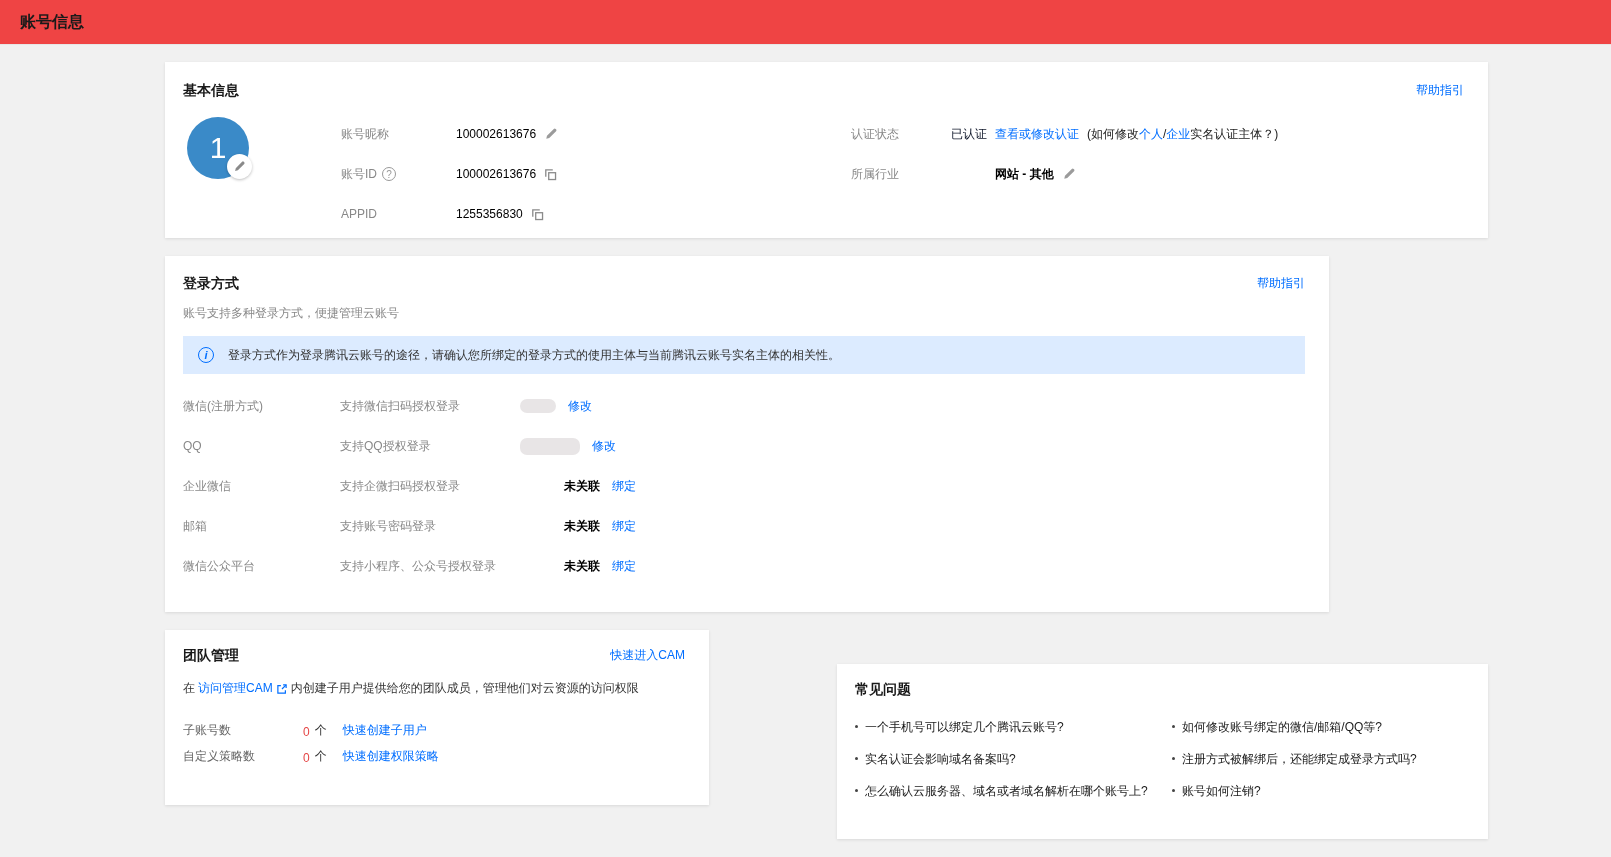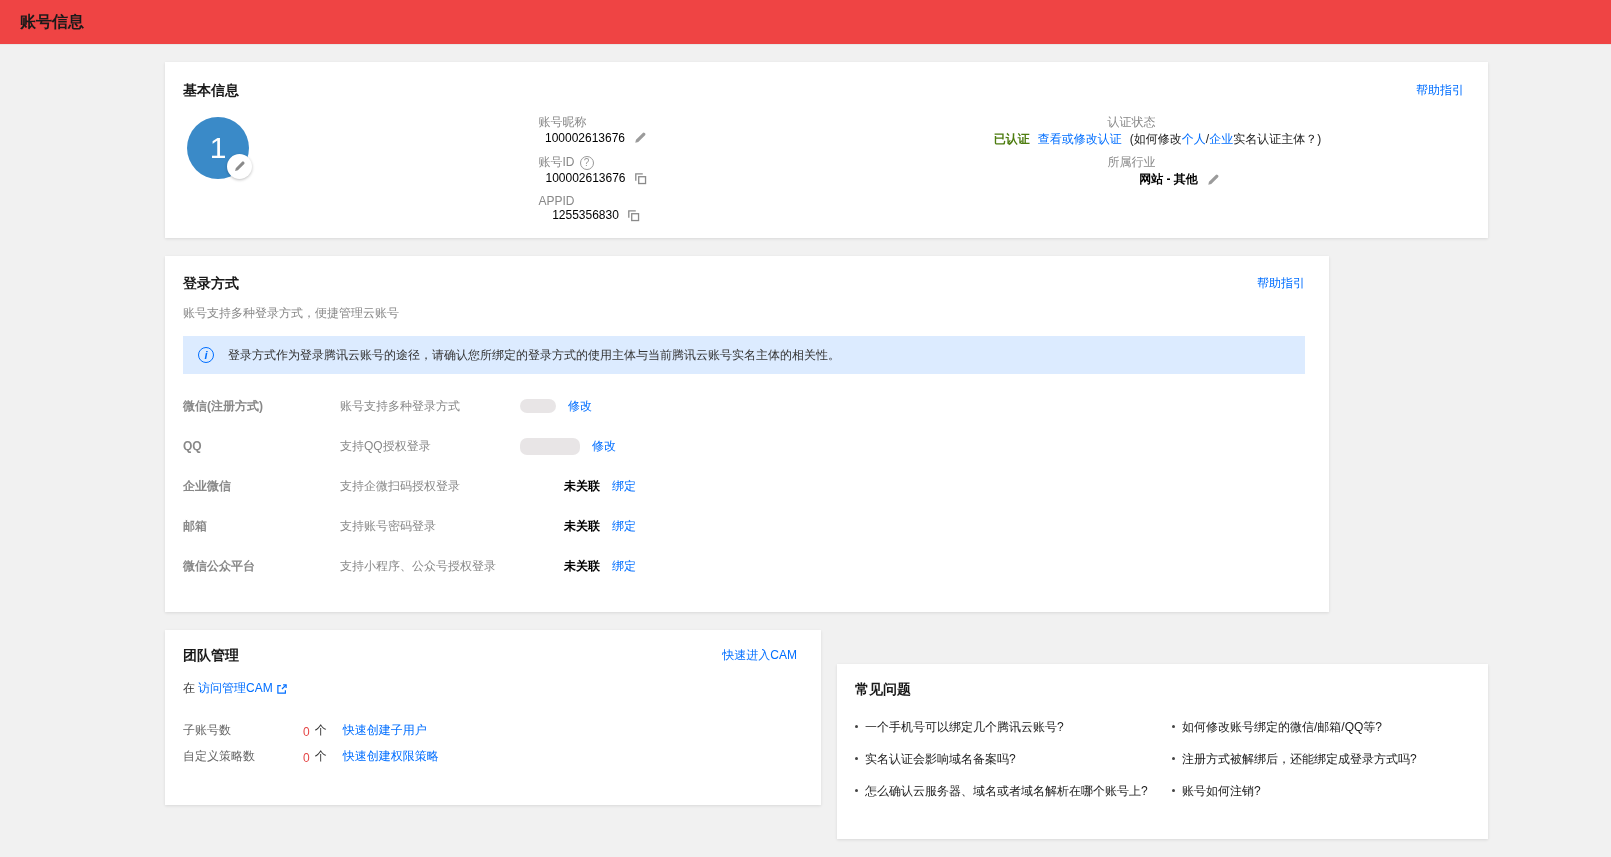--- a/index.html
+++ b/index.html
@@ -10,60 +10,60 @@
   }
   
   .topbar { height:45px; background:#ef4444; border-bottom:1px solid #e6e6e6;
             display:flex; align-items:center; padding-left:20px; }
   .page-title { font-size:16px; font-weight:bold; color:#1a1a1a; }
 
   
   .card { position:absolute; background:#fff; box-shadow:0 1px 3px rgba(0,0,0,.10); }
   #card-basic { left:165px; top:62px;  width:1323px; height:176px; padding:20px 24px 0 18px; }
   #card-login { left:165px; top:256px; width:1164px; height:356px; padding:19px 24px 0 18px; }
-  #card-team  { left:165px; top:630px; width:656px;  height:175px; padding:17px 24px 0 18px; }
+  #card-team  { left:165px; top:630px; width:544px;  height:175px; padding:17px 24px 0 18px; }
   #card-faq   { left:837px; top:664px; width:651px;  height:175px; padding:17px 24px 0 18px; }
 
   .card-head { display:flex; justify-content:space-between; align-items:flex-start; }
   .card-title { font-size:14px; font-weight:bold; color:#1a1a1a; }
   a.link { color:#006eff; text-decoration:none; cursor:pointer; }
   .bold { font-weight:bold;padding-left:44px; }
 
   
   .basic-body { display:flex; margin-top:14px; }
   .avatar-wrap { width:158px; position:relative; }
   .avatar { width:62px; height:62px; border-radius:50%; background:#3a8ac8; color:#fff;
             font-size:30px; display:flex; align-items:center; justify-content:center;
             margin-left:4px; margin-top:3px; }
   .avatar-edit { position:absolute; left:44px; top:40px; width:25px; height:25px;
                  background:#fff; border-radius:50%; box-shadow:0 1px 3px rgba(0,0,0,.25);
                  display:flex; align-items:center; justify-content:center; cursor:pointer; }
   .field-col-left { width:510px; }
   .field-col-right { flex:1; }
-  .field-row { display:flex; align-items:center; height:40px;flex-direction:column; }
+  .field-row { display:flex; align-items:center; height:40px; }
   .field-label { width:115px; color:#888; display:flex; align-items:center; gap:5px; }
   .field-col-right .field-label { width:100px; }
   .field-value { display:flex; align-items:center; gap:8px;text-align:right; }
   .icon-btn { display:inline-flex; align-items:center; cursor:pointer; }
   .q-circle { width:14px; height:14px; border:1px solid #999; border-radius:50%;
               color:#999; font-size:10px; display:inline-flex; align-items:center;
               justify-content:center; }
   .auth-note { color:#1a1a1a; }
 
   
   .sub-desc { color:#888; margin-top:12px; }
   .notice { margin-top:14px; height:38px; background:#dcebff; display:flex;
             align-items:center; padding-left:15px; color:#333; }
   .info-circle { width:16px; height:16px; border:1px solid #006eff; border-radius:50%;
                  color:#006eff; font-size:11px; font-style:italic; font-weight:bold;
                  display:inline-flex; align-items:center; justify-content:center;
                  margin-right:14px; flex:0 0 auto; }
   .login-rows { margin-top:12px; }
   .login-row { display:flex; align-items:center; height:40px; }
-  .lr-name { width:157px; color:#888;font-weight:bold; }
+  .lr-name { width:157px; color:#888; }
   .lr-desc { width:180px; color:#888; }
   .lr-value { display:flex; align-items:center; gap:12px; }
   .redacted-blob { height:14px; border-radius:7px; background:#e8e5e6; }
   .blob-sm { width:36px; } .blob-md { width:60px; height:17px; }
 
   
   .team-desc { margin-top:15px; color:#333; display:flex; align-items:center; gap:3px; }
   .team-stats { margin-top:16px; }
   .stat-row { display:flex; align-items:flex-end; height:26px; }
   .stat-label { width:120px; color:#666; }
@@ -71,21 +71,21 @@
   .stat-unit { color:#333; margin-right:16px; }
 
   
   .faq-body { display:flex; margin-top:20px; }
   .faq-col-left { width:317px; }
   .faq-col-right { flex:1; }
   .faq-item { display:flex; align-items:flex-start; margin-bottom:15px; cursor:pointer; color:#1a1a1a; }
   .faq-item .dot { width:3px; height:3px; border-radius:50%; background:#444;
                    margin:6px 7px 0 0; flex:0 0 auto; }
 
-  .green { color:#4d7c0f;font-weight:bold; }
+  .green { color:#0f172a; }
   svg.icn { display:block; }
 </style>
 </head>
 <body>
 
 <div class="topbar">
   <span class="page-title">账号信息</span>
 </div>
 
 <div class="card" id="card-basic">
@@ -174,21 +174,21 @@
     <a class="link">帮助指引</a>
   </div>
   <div class="sub-desc">账号支持多种登录方式，便捷管理云账号</div>
   <div class="notice">
     <span class="info-circle">i</span>
     <span>登录方式作为登录腾讯云账号的途径，请确认您所绑定的登录方式的使用主体与当前腾讯云账号实名主体的相关性。</span>
   </div>
   <div class="login-rows">
     <div class="login-row">
       <span class="lr-name">微信(注册方式)</span>
-      <span class="lr-desc">账号支持多种登录方式</span>
+      <span class="lr-desc">支持微信扫码授权登录</span>
       <span class="lr-value">
         <span class="redacted-blob blob-sm"></span>
         <a class="link">修改</a>
       </span>
     </div>
     <div class="login-row">
       <span class="lr-name">QQ</span>
       <span class="lr-desc">支持QQ授权登录</span>
       <span class="lr-value">
         <span class="redacted-blob blob-md"></span>
@@ -230,20 +230,21 @@
   <div class="team-desc">
     <span>在</span>
       <a class="link">访问管理CAM</a>
     <span class="icon-btn">
       <svg class="icn" width="12" height="12" viewBox="0 0 16 16" fill="none" stroke="#006eff" stroke-width="1.6">
           <path d="M6.5 3.5H2.5v10h10V9.5"></path>
           <path d="M9.5 2.5h4v4"></path>
           <path d="M13.2 2.8L8 8"></path>
         </svg>
     </span>
+    <span>内创建子用户提供给您的团队成员，管理他们对云资源的访问权限</span>
   </div>
   <div class="team-stats">
     <div class="stat-row">
       <span class="stat-label">子账号数</span>
       <span class="stat-count">0</span>
       <span class="stat-unit">个</span>
       <a class="link">快速创建子用户</a>
     </div>
     <div class="stat-row">
       <span class="stat-label">自定义策略数</span>

